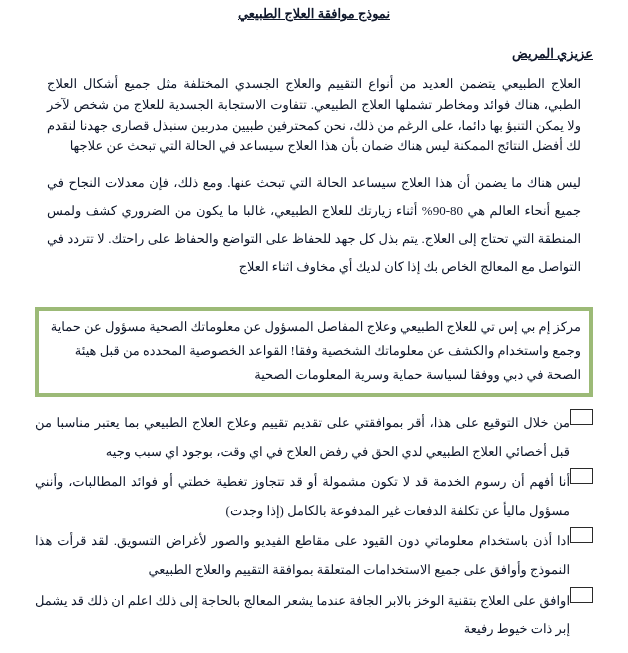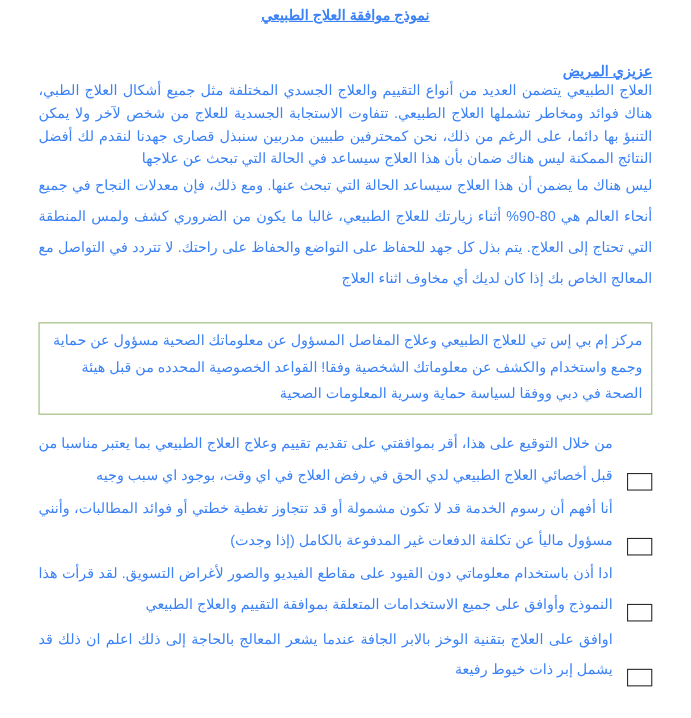--- a/index.html
+++ b/index.html
@@ -7,66 +7,65 @@
     padding: 0;
     background: #ffffff;
   }
   .page {
     position: relative;
     width: 628px;
     height: 643px;
     box-sizing: border-box;
     padding: 6px 35px 0 35px;
     background: #ffffff;
-    color: #3b82f6;
-    font-family: Liberation Sans, sans-serif;
+    color: #0f172a;
+    font-family: Liberation Serif, serif;
     font-size: 13px;
     direction: rtl;
     overflow: hidden;
   }
   .doc-title {
     margin: 0;
     font-size: 13px;
     font-weight: bold;
     text-align: center;
     text-decoration: underline;
   }
   .greeting {
-    margin-top: 36px;
+    margin-top: 24px;
     font-weight: bold;
     text-decoration: underline;
     text-align: right;
   }
   p.para {
-    margin: 0;
+    margin: 12px;
     text-align: justify;
     text-justify: inter-word;
   }
   .p1 { margin-top: 13px; line-height: 1.6; }
   .p2 { margin-top: 17px; line-height: 2.15; }
   .p3 { margin-top: 22px; line-height: 2.3; }
   .notice {
     margin-top: 26px;
-    border: 1px solid #a21caf;
+    border: 4px solid #a21caf;
     padding: 4px 8px 6px 8px;
     min-height: 62px;
     box-sizing: border-box;
   }
   .notice p {
     margin: 0;
     line-height: 1.85;
     text-align: right;
   }
   .checklist {
     margin-top: 12px;
   }
   .check-item {
     display: flex;
-    align-items: flex-end;
-    gap: 13px;
+    align-items: flex-start;
     margin-bottom: 2px;
   }
   .checkbox {
     flex: none;
     width: 21px;
     height: 14px;
     border: 1px solid #2b2b2b;
     background: #ffffff;
     display: inline-block;
   }

